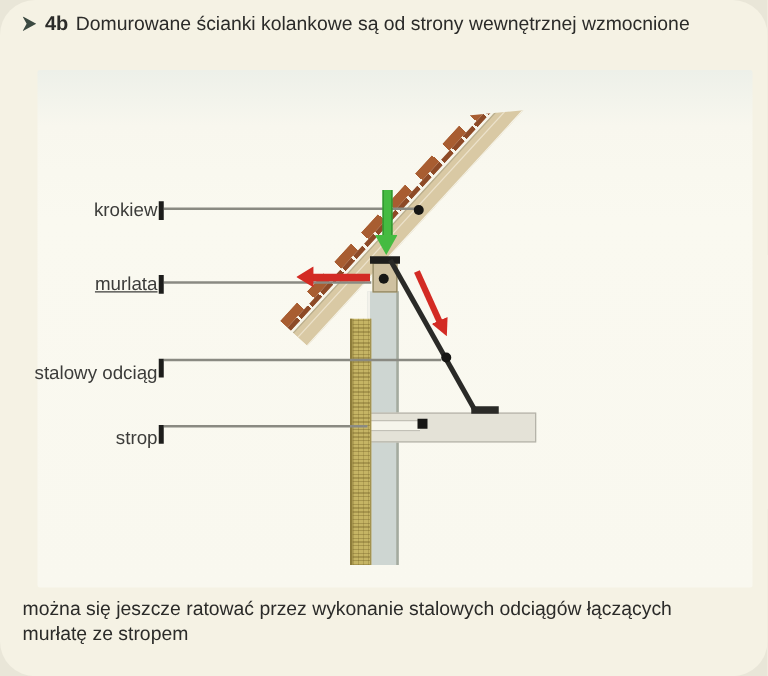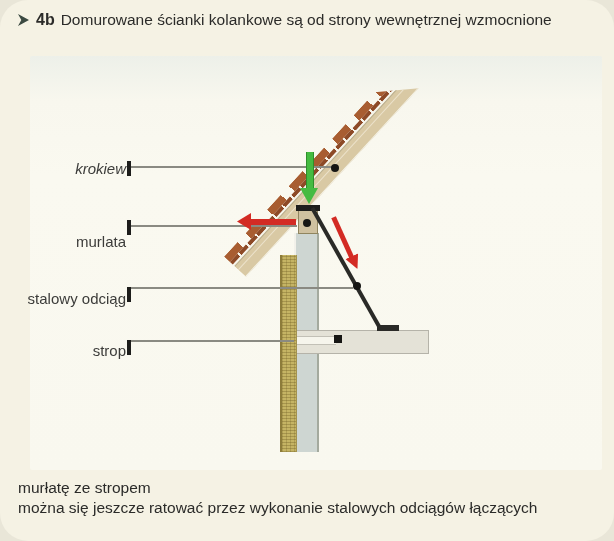--- a/index.html
+++ b/index.html
@@ -122,23 +122,23 @@
 
   <div class="abs green" id="g-shaft"></div>
   <div class="abs green" id="g-head"></div>
   <div class="abs red" id="r-shaft"></div>
   <div class="abs red" id="r-head"></div>
   <div class="abs" id="r-diag">
     <div class="shaft"></div>
     <div class="head"></div>
   </div>
 
-  <div class="abs dlabel" style="left:6px;top:160px;font-style:italic;">krokiew</div>
-  <div class="abs dlabel" style="left:6px;top:233px;">murlata</div>
+  <div class="abs dlabel" style="left:6px;top:160px;">krokiew</div>
+  <div class="abs dlabel" style="left:6px;top:219px;text-decoration:underline;">murlata</div>
   <div class="abs dlabel" style="left:6px;top:290px;">stalowy odciąg</div>
   <div class="abs dlabel" style="left:6px;top:342px;">strop</div>
 
   <div class="caption" style="top:478px;">
+    <div class="cap-line">można się jeszcze ratować przez wykonanie stalowych odciągów łączących</div>
     <div class="cap-line">murłatę ze stropem</div>
-    <div class="cap-line">można się jeszcze ratować przez wykonanie stalowych odciągów łączących</div>
   </div>
 
 </div>
 
 </body></html>

